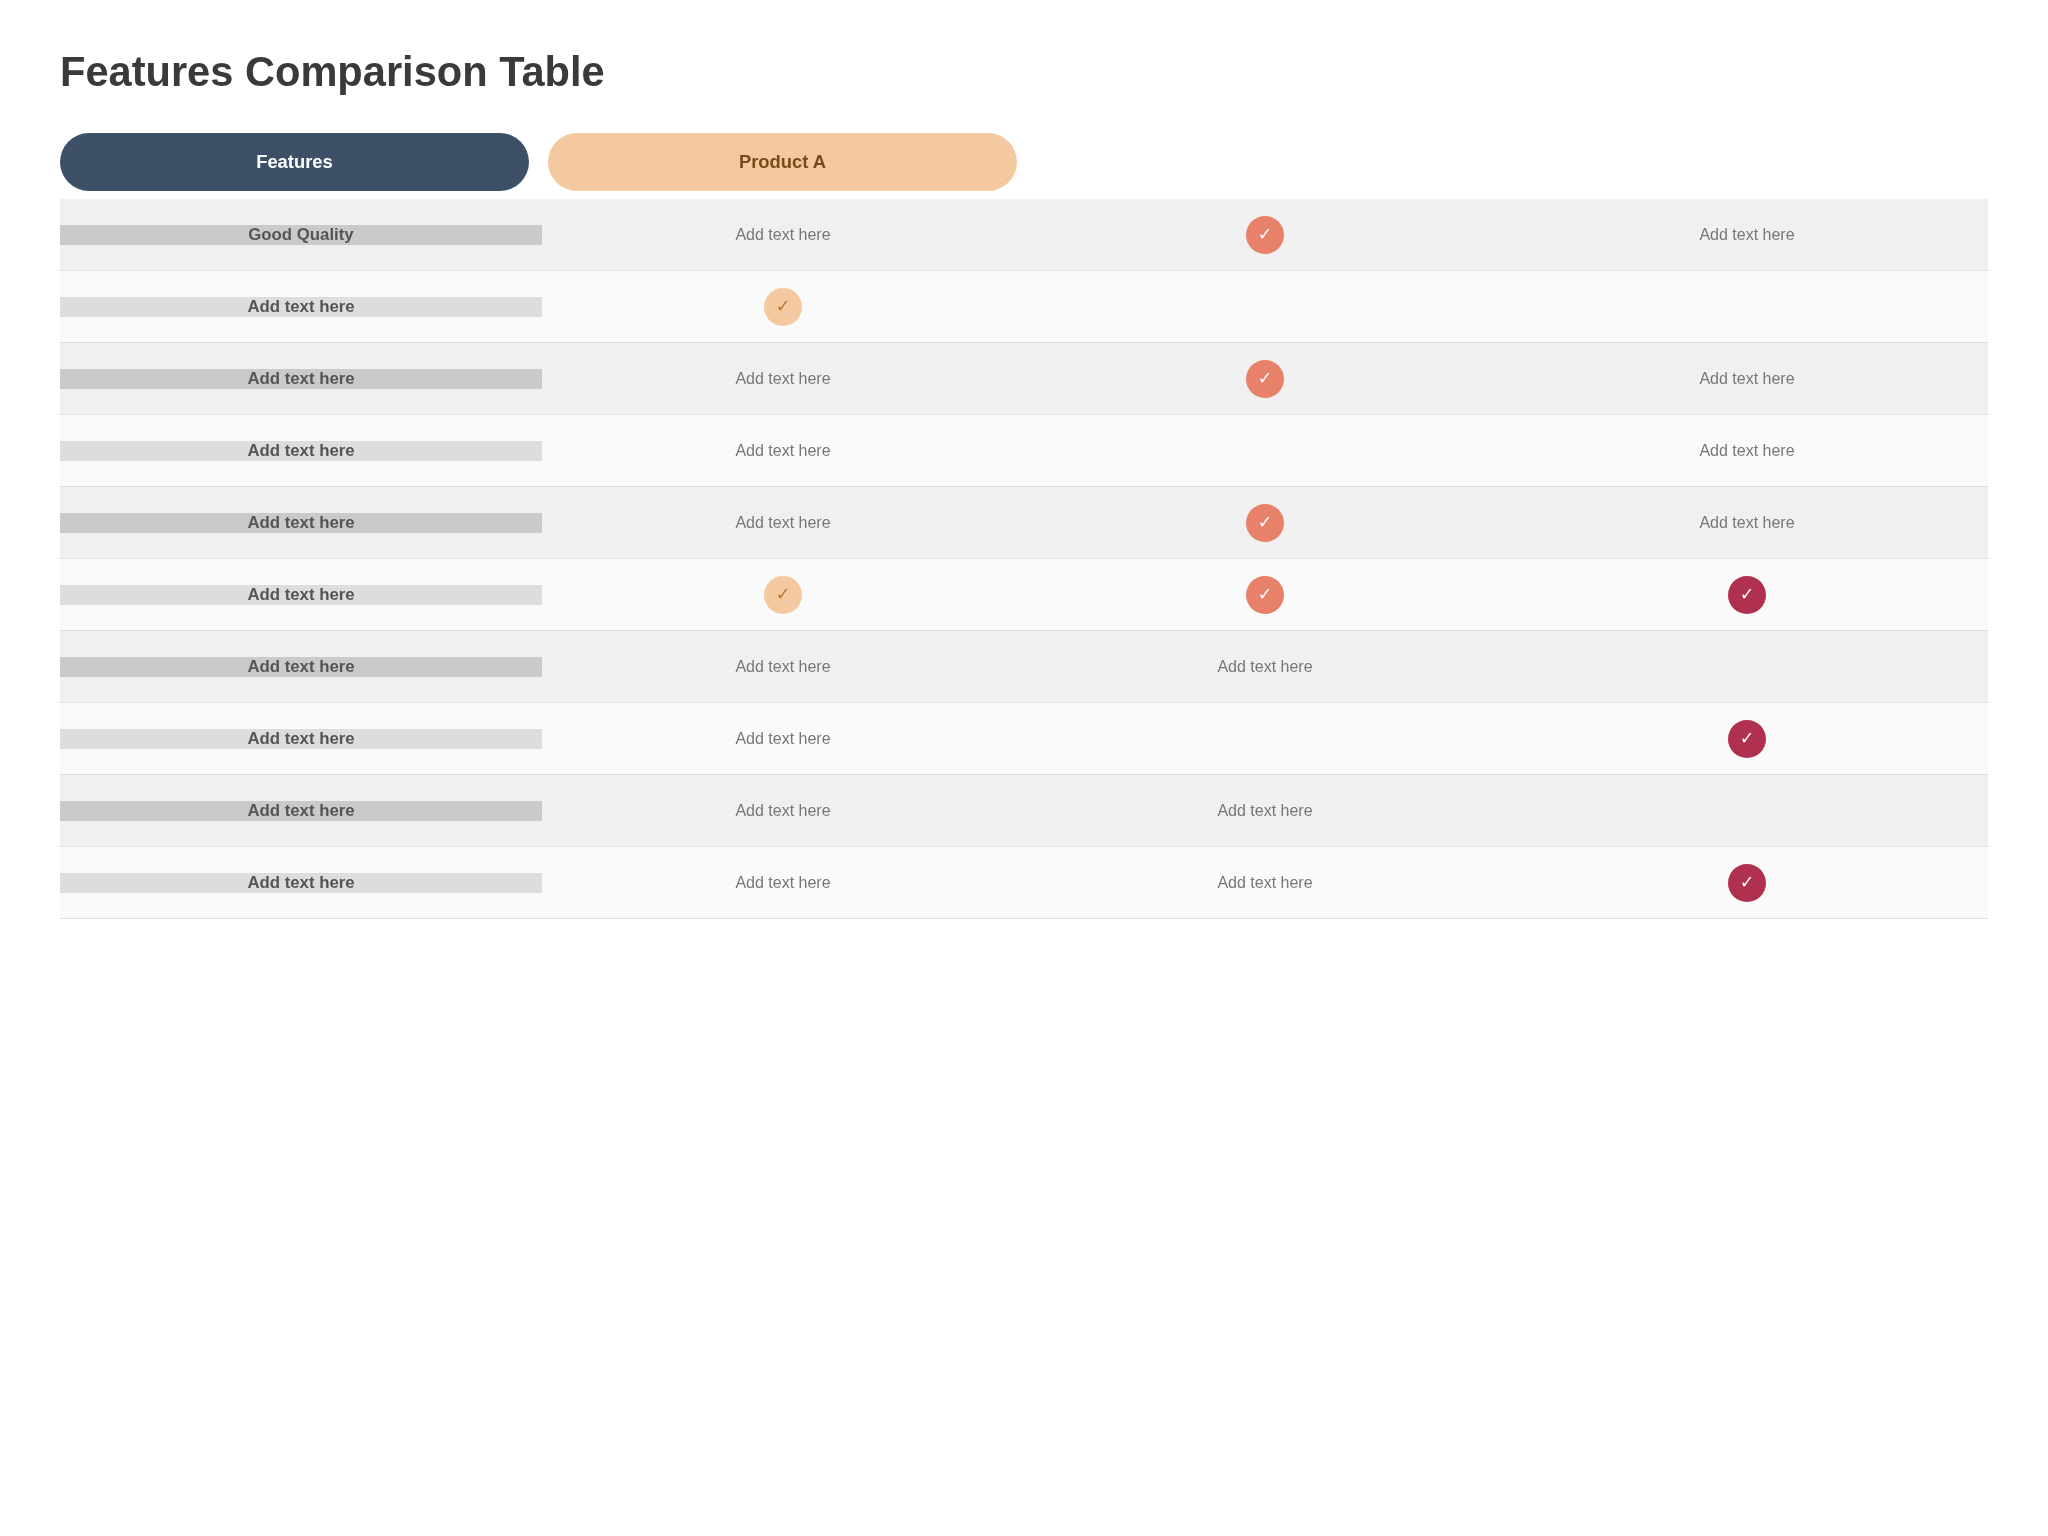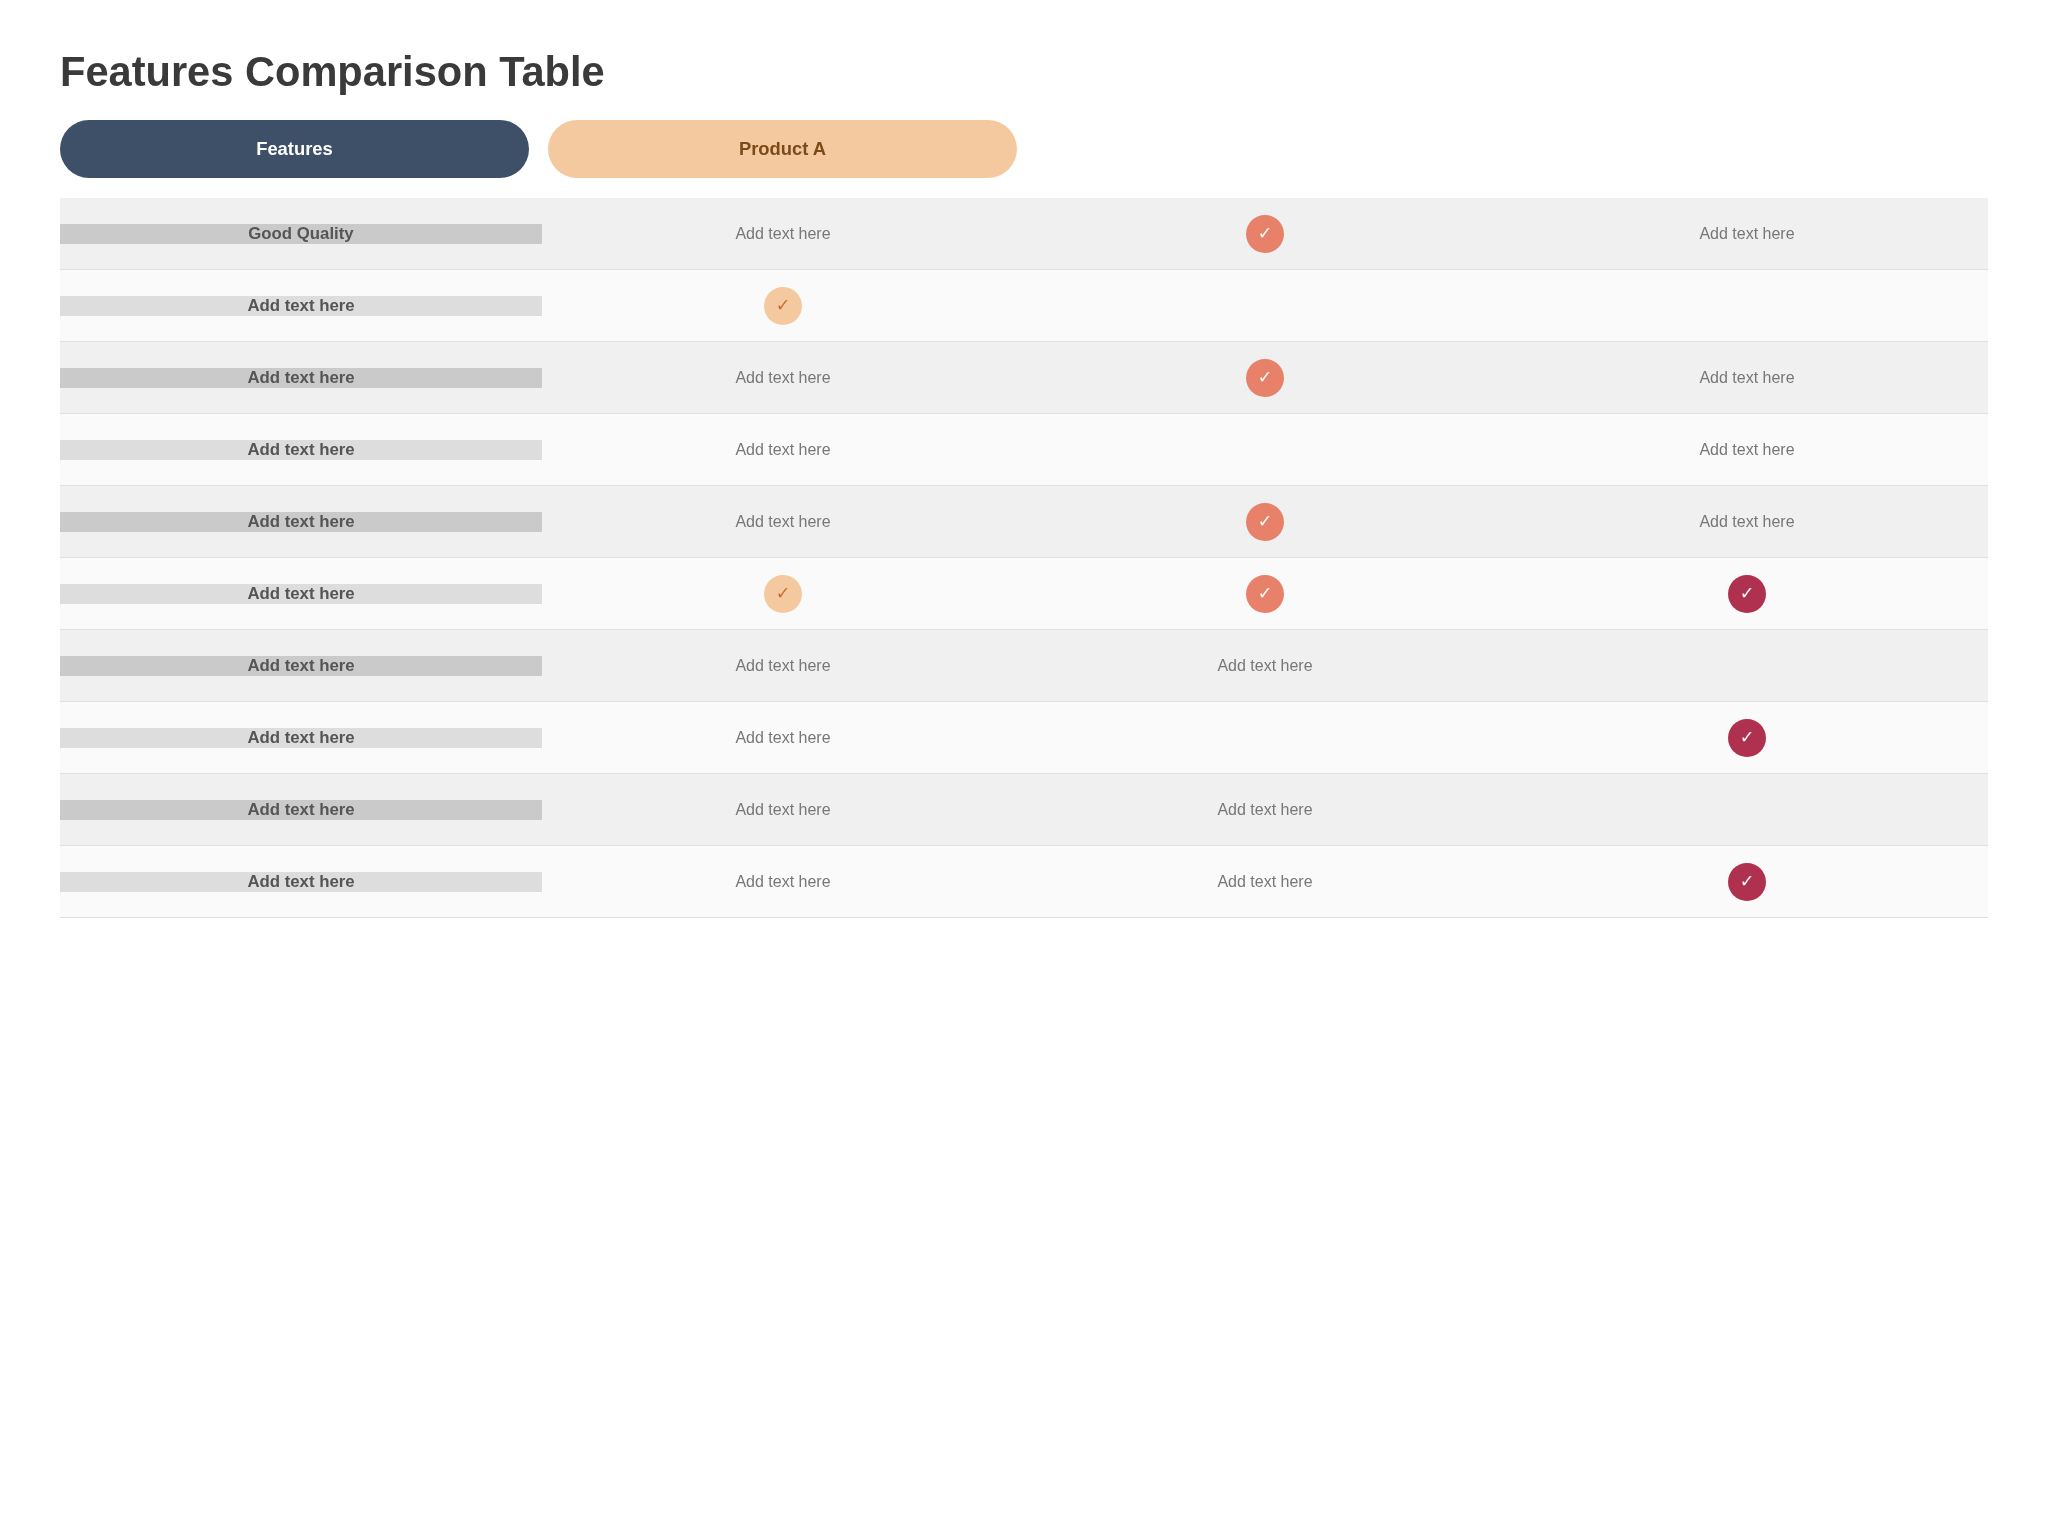--- a/index.html
+++ b/index.html
@@ -6,30 +6,30 @@
     body {
       font-family: 'Segoe UI', Arial, sans-serif;
       background: #ffffff;
       padding: 48px 60px;
       color: #444;
     }
     h1 {
       font-size: 2.6em;
       font-weight: 800;
       color: #3a3a3a;
-      margin-bottom: 24px;
+      margin-bottom: 37px;
     }
     .table-wrap {
       width: 100%;
     }
     .header-row {
       display: grid;
       grid-template-columns: 1fr 1fr 1fr 1fr;
       gap: 4px;
-      margin-bottom: 20px;
+      margin-bottom: 8px;
     }
     .header-cell {
       padding: 18px 24px;
       border-radius: 50px;
       text-align: center;
       font-weight: 800;
       font-size: 1.15em;
     }
     .header-features {
       background: #3d5068;

